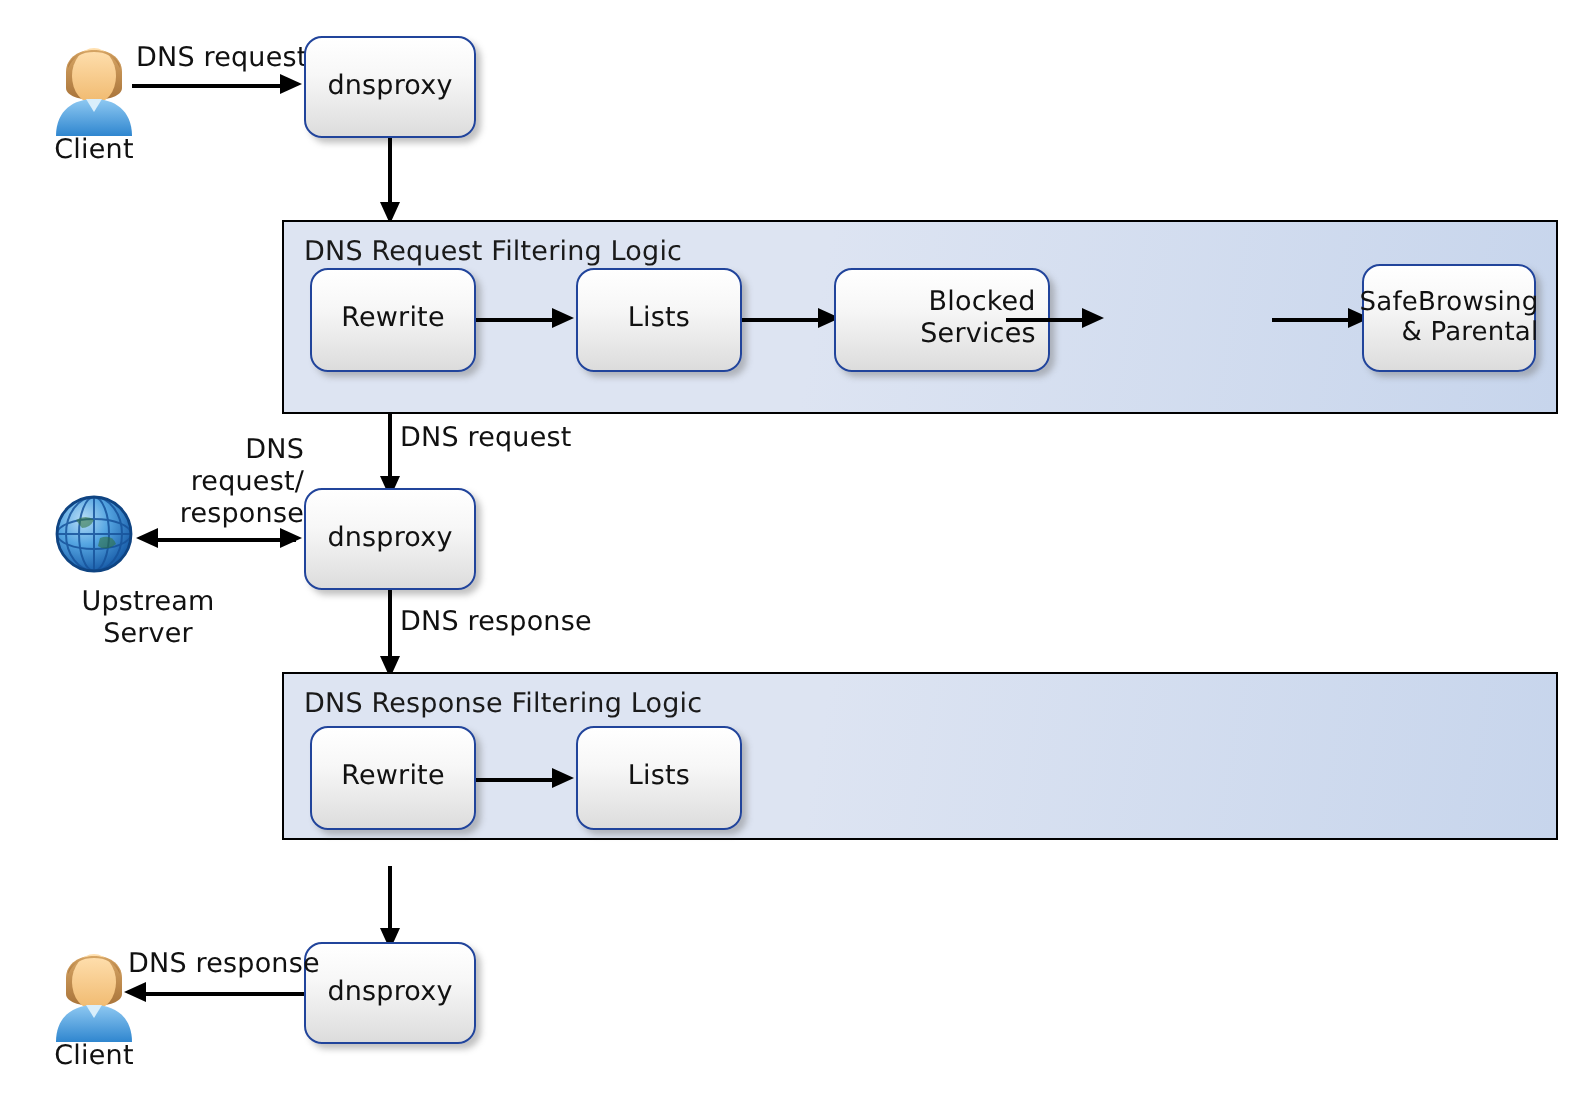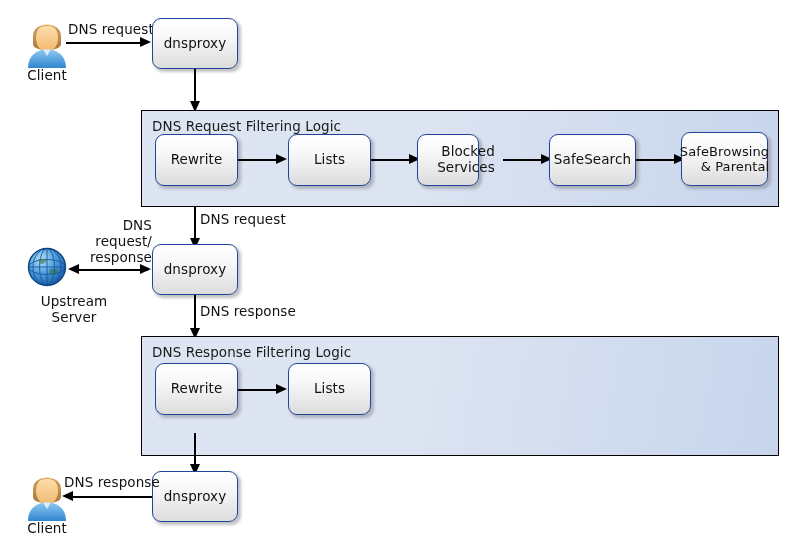--- a/index.html
+++ b/index.html
@@ -157,26 +157,25 @@
   </div>
 
   <div class="node" style="left:155px; top:134px; width:83px; height:52px;">Rewrite</div>
   <div class="edge h" style="left:238px; top:159px; width:40px;"></div>
   <div class="arrow right" style="left:276px; top:153.5px;"></div>
 
   <div class="node" style="left:288px; top:134px; width:83px; height:52px;">Lists</div>
   <div class="edge h" style="left:371px; top:159px; width:40px;"></div>
   <div class="arrow right" style="left:409px; top:153.5px;"></div>
 
-  <div class="node" style="left:417px; top:134px; width:62px; height:52px;padding-left:36px;">Blocked
+  <div class="node" style="left:417px; top:134px; width:108px; height:52px;padding-left:36px;">Blocked
 Services</div>
   <div class="edge h" style="left:503px; top:159px; width:40px;"></div>
   <div class="arrow right" style="left:541px; top:153.5px;"></div>
 
-  <div class="node" style="left:549px; top:134px; width:87px; height:52px;">SafeSearch</div>
   <div class="edge h" style="left:636px; top:159px; width:40px;"></div>
   <div class="arrow right" style="left:674px; top:153.5px;"></div>
 
   <div class="node" style="left:681px; top:132px; width:87px; height:54px; font-size:13px;">SafeBrowsing
 &amp; Parental</div>
 
   <div class="edge v" style="left:194px; top:207px; height:34px;"></div>
   <div class="arrow down" style="left:189.5px; top:238px;"></div>
   <div class="edge-label" style="left:200px; top:212px;">DNS request</div>
 
@@ -211,21 +210,21 @@
   <div class="edge h" style="left:78px; top:269px; width:70px;"></div>
   <div class="arrow left" style="left:68px; top:263.5px;"></div>
   <div class="arrow right" style="left:140px; top:263.5px;"></div>
 
   <div class="node" style="left:152px; top:244px; width:86px; height:51px;">dnsproxy</div>
 
   <div class="edge v" style="left:194px; top:295px; height:36px;"></div>
   <div class="arrow down" style="left:189.5px; top:328px;"></div>
   <div class="edge-label" style="left:200px; top:304px;">DNS response</div>
 
-  <div class="group" style="left:141px; top:336px; width:638px; height:120px;">
+  <div class="group" style="left:141px; top:336px; width:638px; height:84px;">
     <div class="group-title">DNS Response Filtering Logic</div>
   </div>
 
   <div class="node" style="left:155px; top:363px; width:83px; height:52px;">Rewrite</div>
   <div class="edge h" style="left:238px; top:389px; width:40px;"></div>
   <div class="arrow right" style="left:276px; top:383.5px;"></div>
 
   <div class="node" style="left:288px; top:363px; width:83px; height:52px;">Lists</div>
 
   <div class="edge v" style="left:194px; top:433px; height:34px;"></div>

